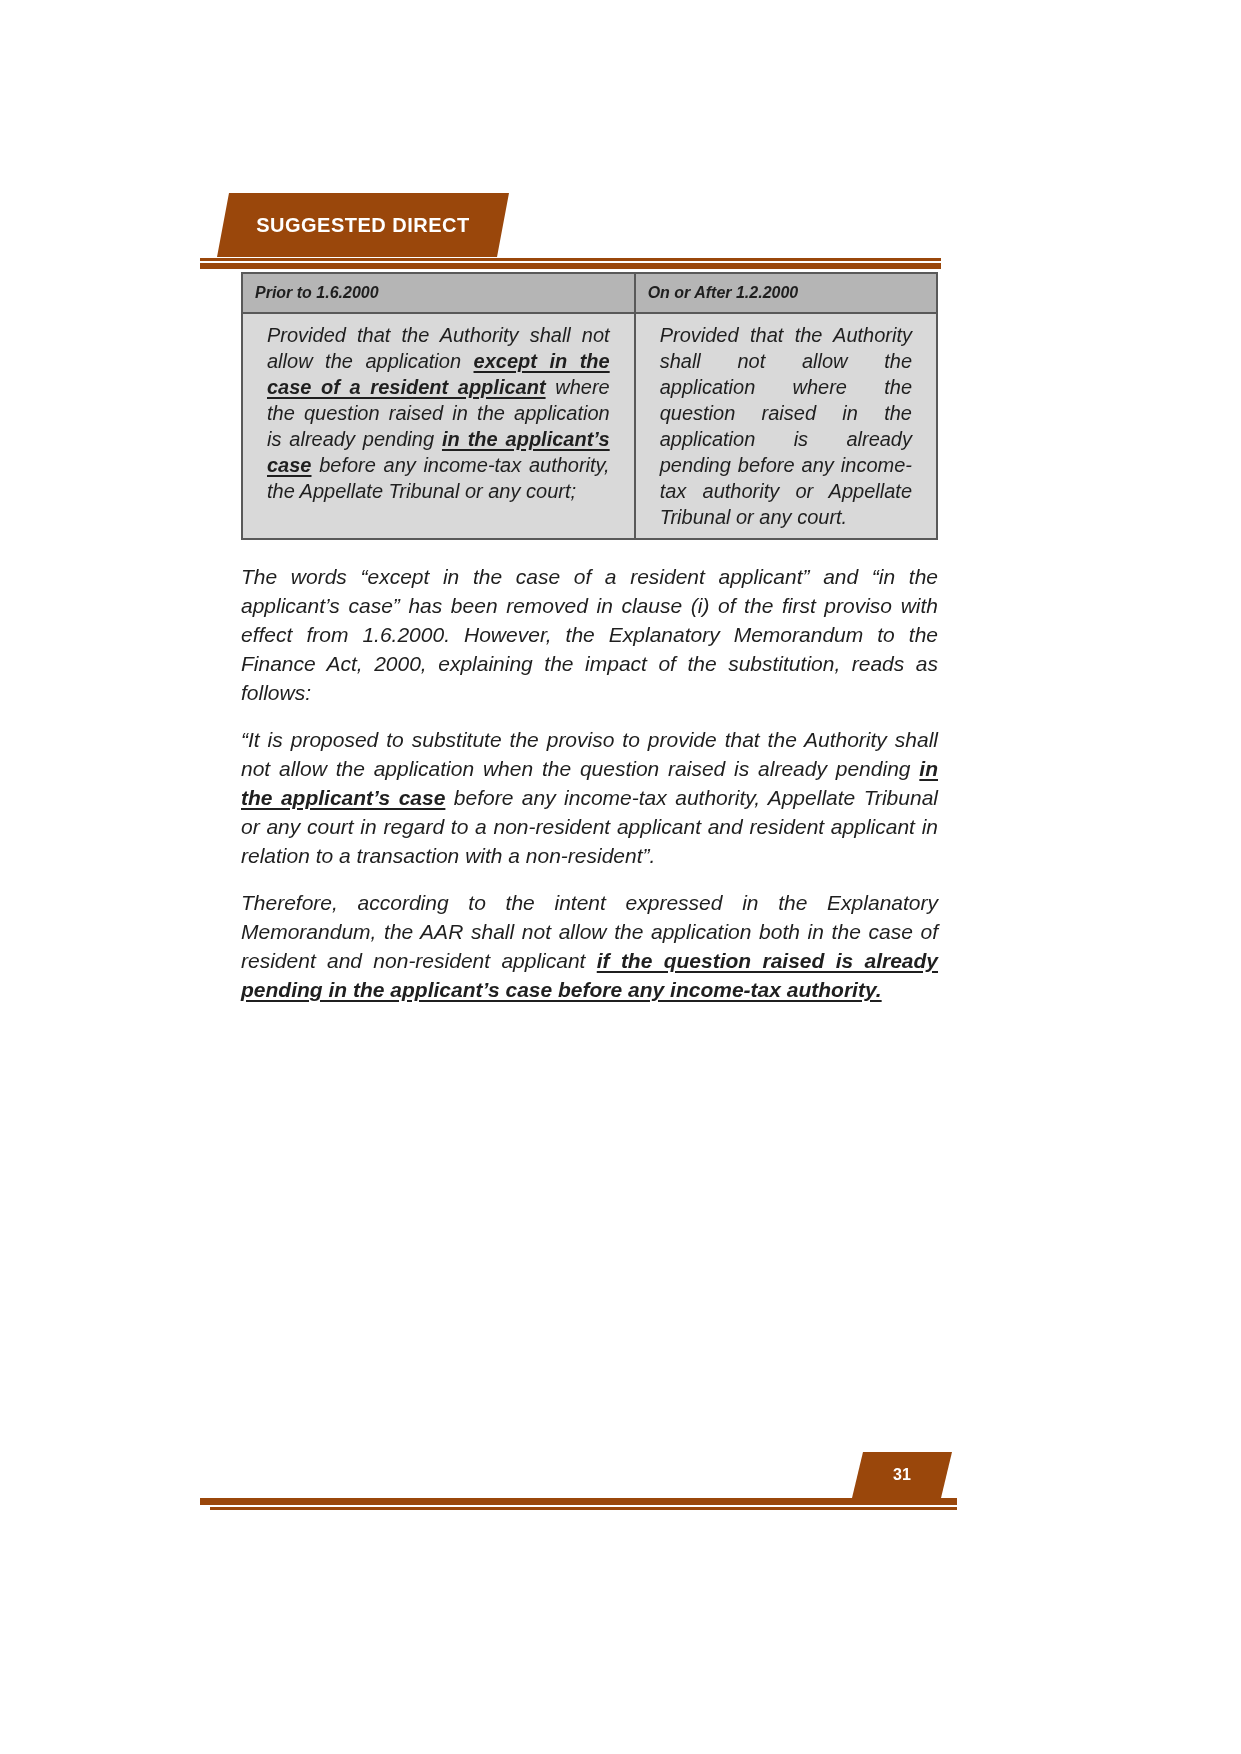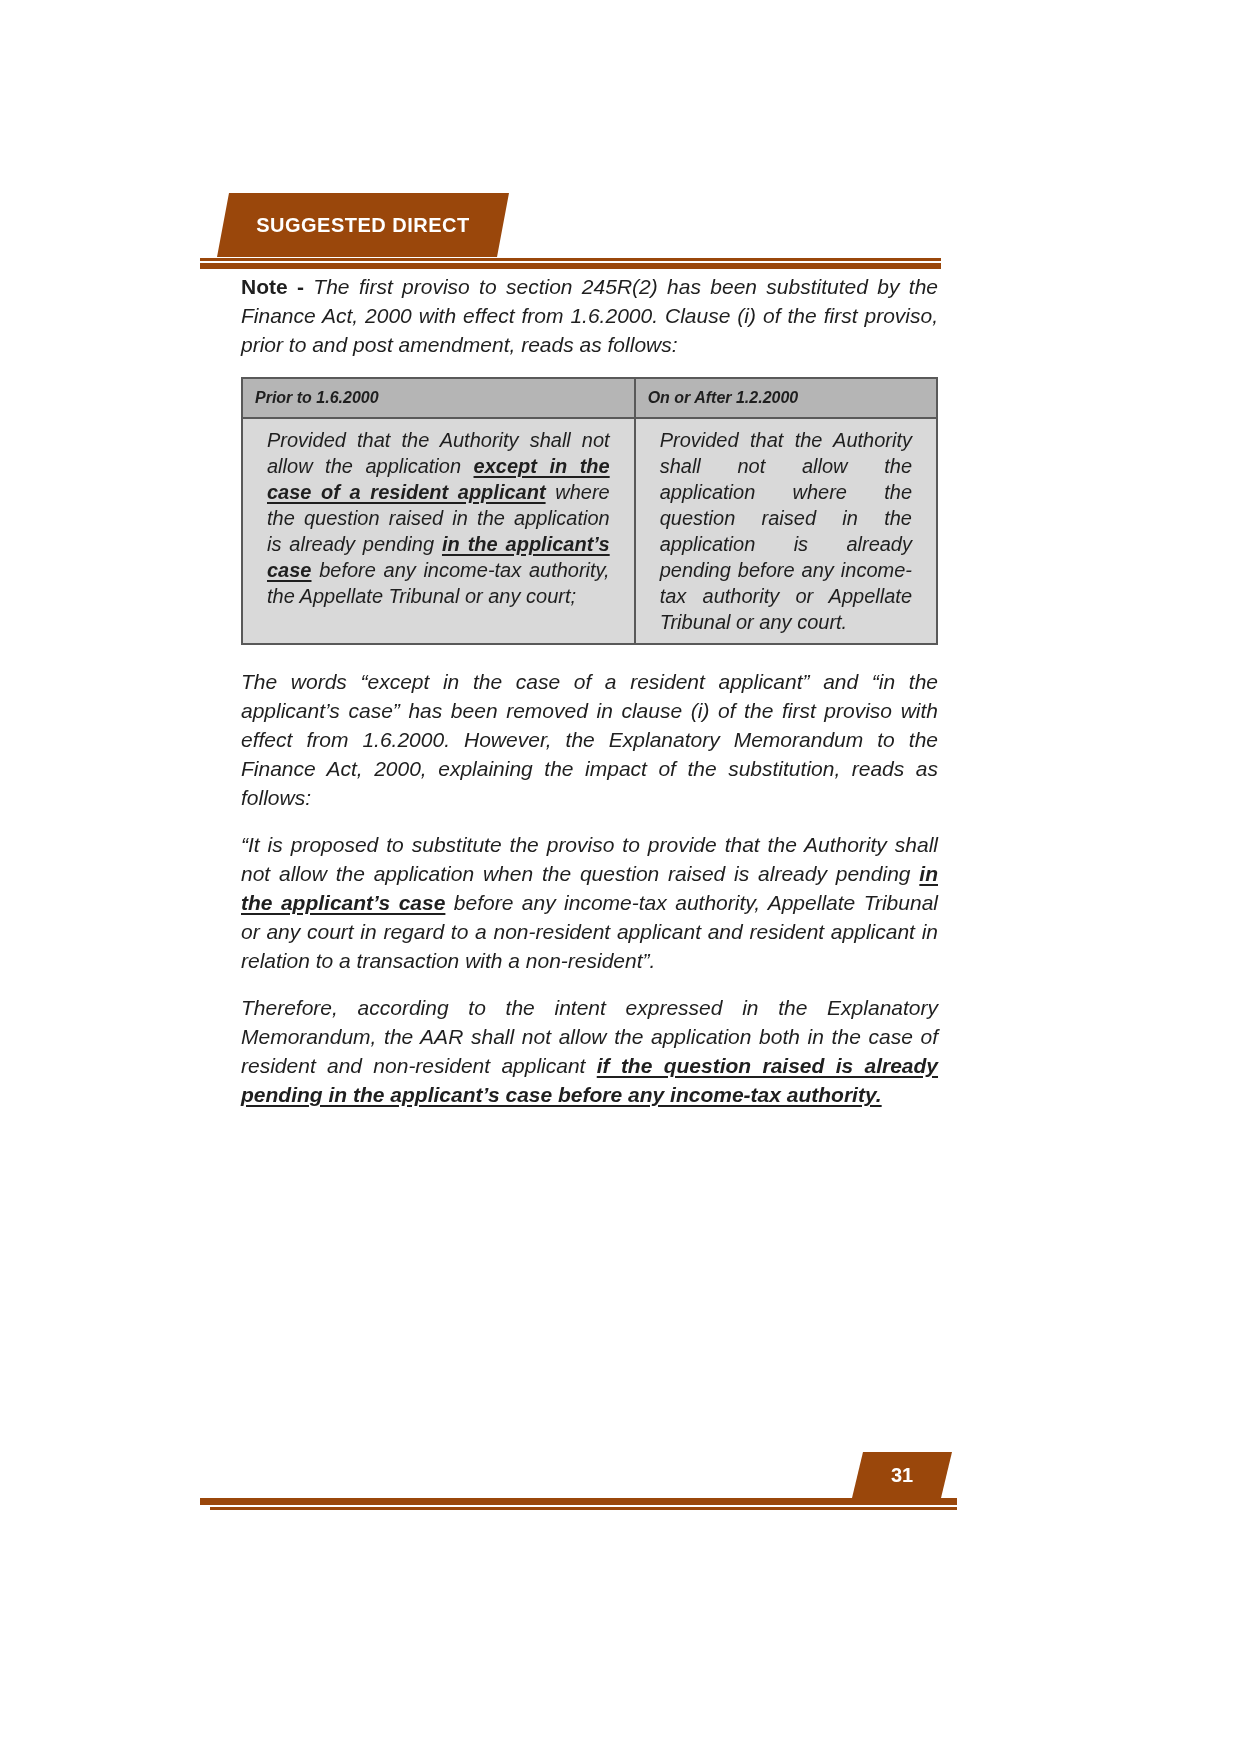--- a/index.html
+++ b/index.html
@@ -55,42 +55,41 @@
   }
   td.col-prior,th.col-prior{width:56.5%;}
   td.col-after,th.col-after{width:43.5%;}
   
   .page-badge{
     position:absolute;left:852px;top:1452px;width:100px;height:46px;
     background:#9a470b;
     clip-path:polygon(11px 0, 100% 0, calc(100% - 11px) 100%, 0 100%);
     display:flex;align-items:center;justify-content:center;
   }
-  .page-badge span{color:#ffffff;font-weight:bold;font-size:20px;}
+  .page-badge span{color:#ffffff;font-weight:bold;font-size:16px;}
   .footer-rules{position:absolute;left:200px;top:1498px;width:757px;}
   .footer-rules .thick{height:7px;background:#9a470b;}
   .footer-rules .gap{height:2px;background:#ffffff;}
   .footer-rules .thin{height:3px;background:#9a470b;margin-left:10px;}
 </style>
 </head>
 <body>
 
 <div class="masthead">
   <div class="sa-badge">
     <span>SUGGESTED DIRECT</span>
   </div>
   <div class="header-rules">
     <div class="thin"></div>
     <div class="gap"></div>
     <div class="thick"></div>
   </div>
 </div>
 
 <div class="content">
-  <p><strong class="note-lead">Note - </strong><span><span>The first proviso to section 245R(2) has been substituted by the Finance Act, 2000 with effect from 1.6.2000. Clause (i) of the first proviso, prior to and post amendment, reads as follows:</span></span></p>
 
   <table class="compare">
     <thead>
       <tr>
         <th class="col-prior">Prior to 1.6.2000</th>
         <th class="col-after">On or After 1.2.2000</th>
       </tr>
     </thead>
     <tbody>
       <tr>

